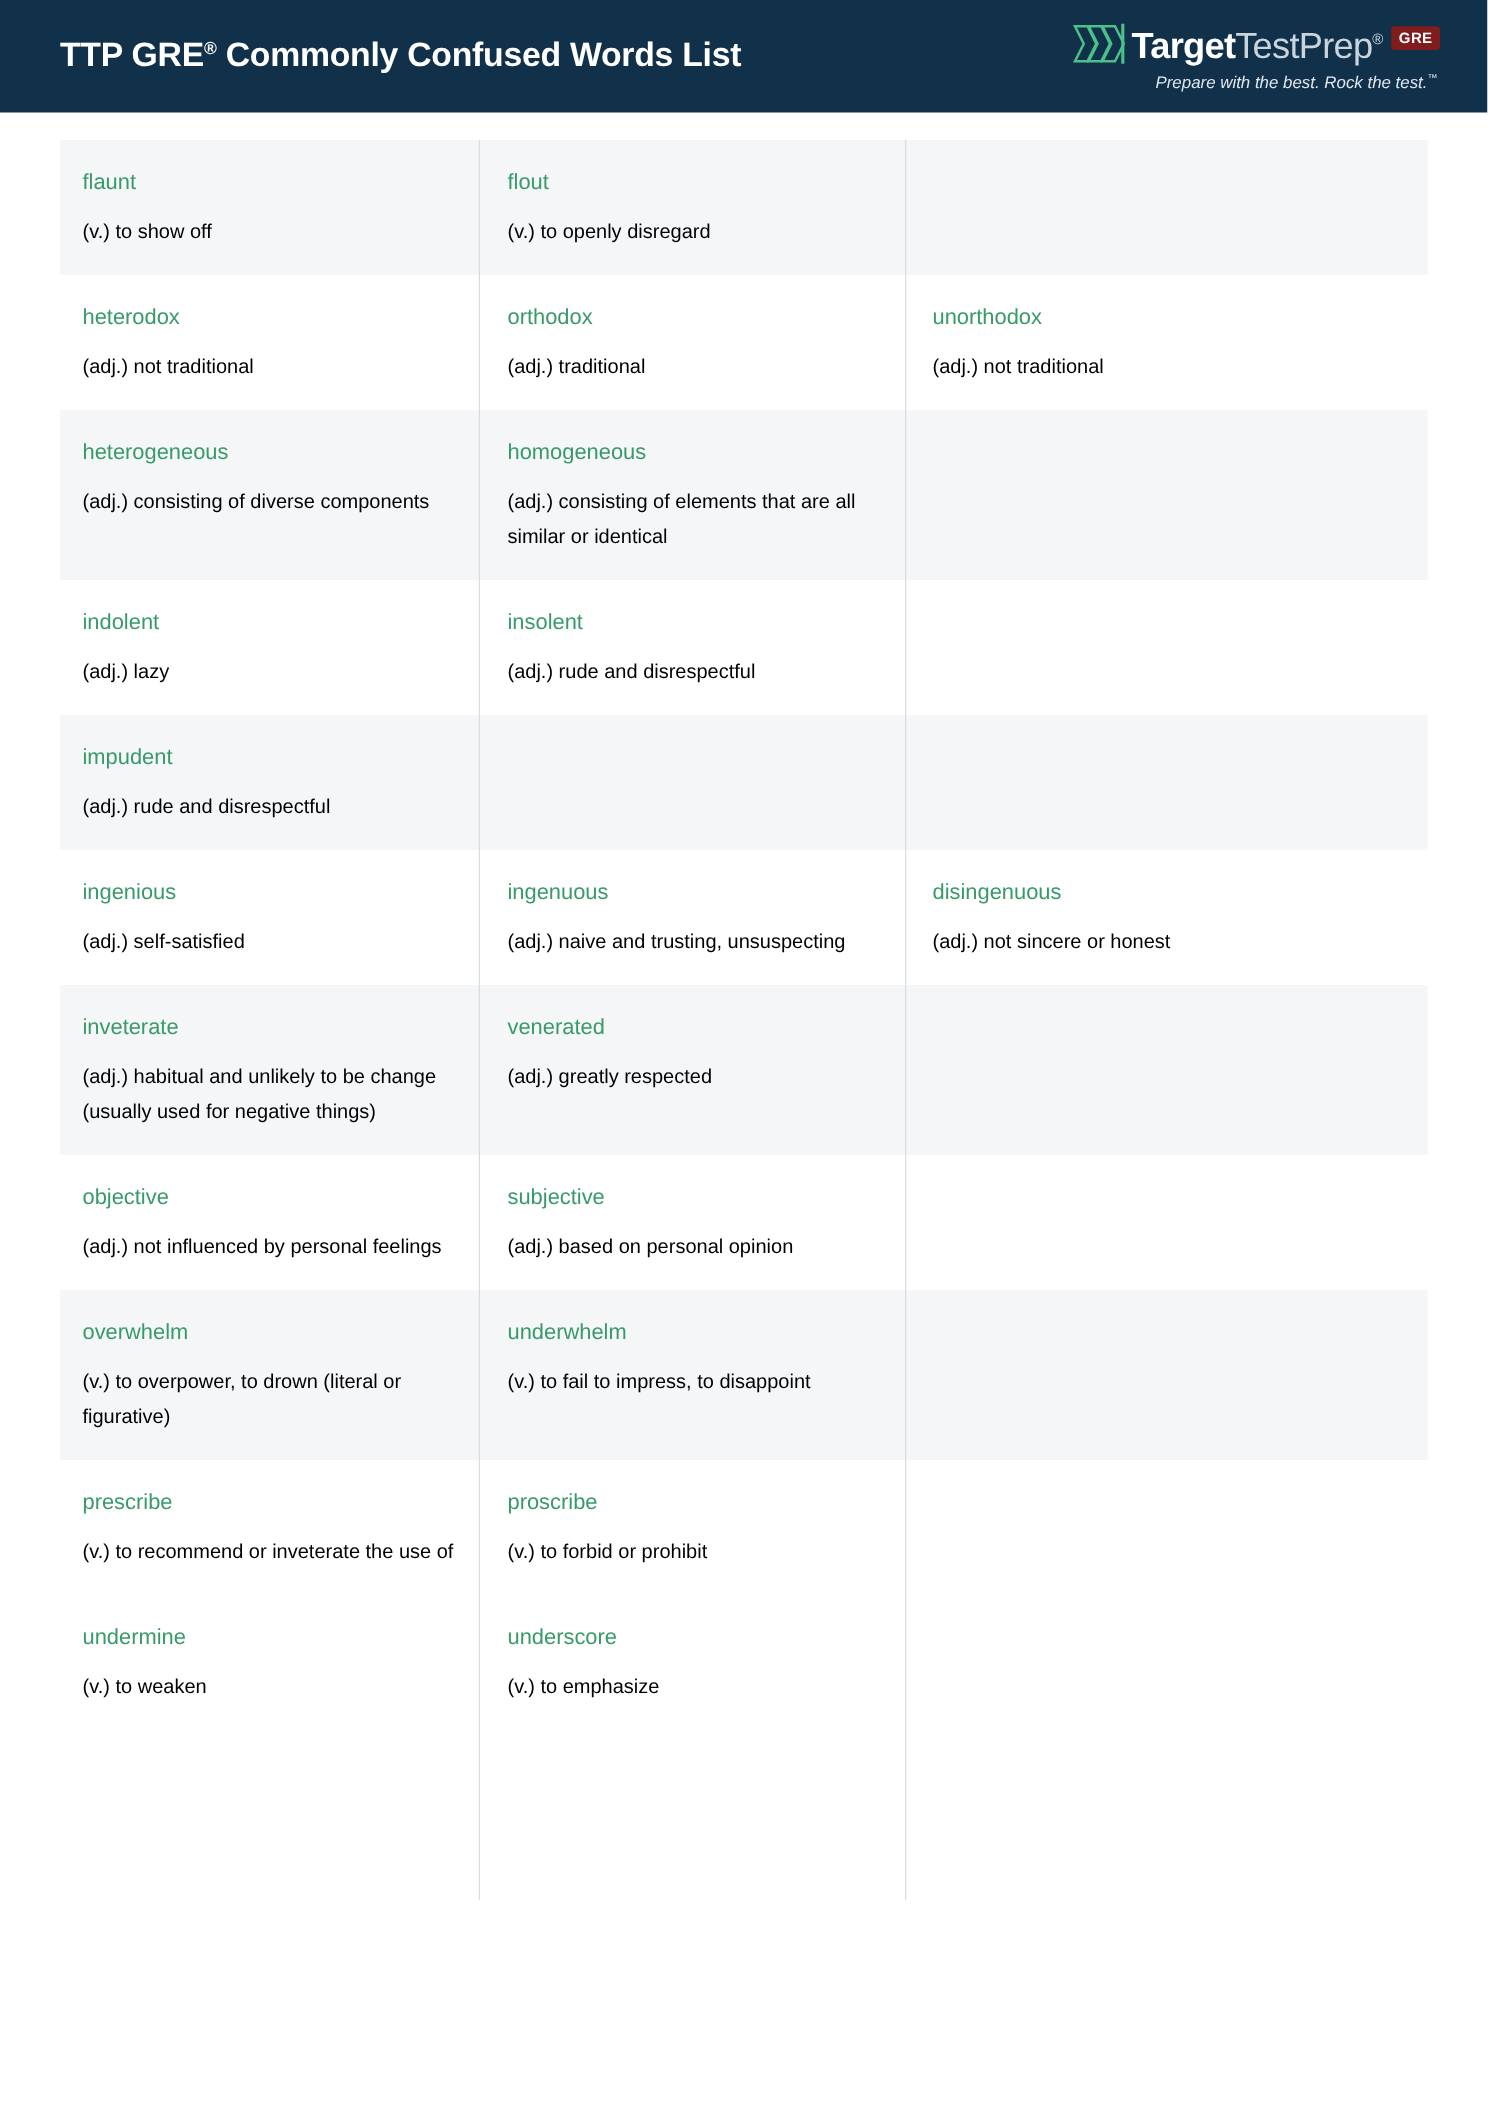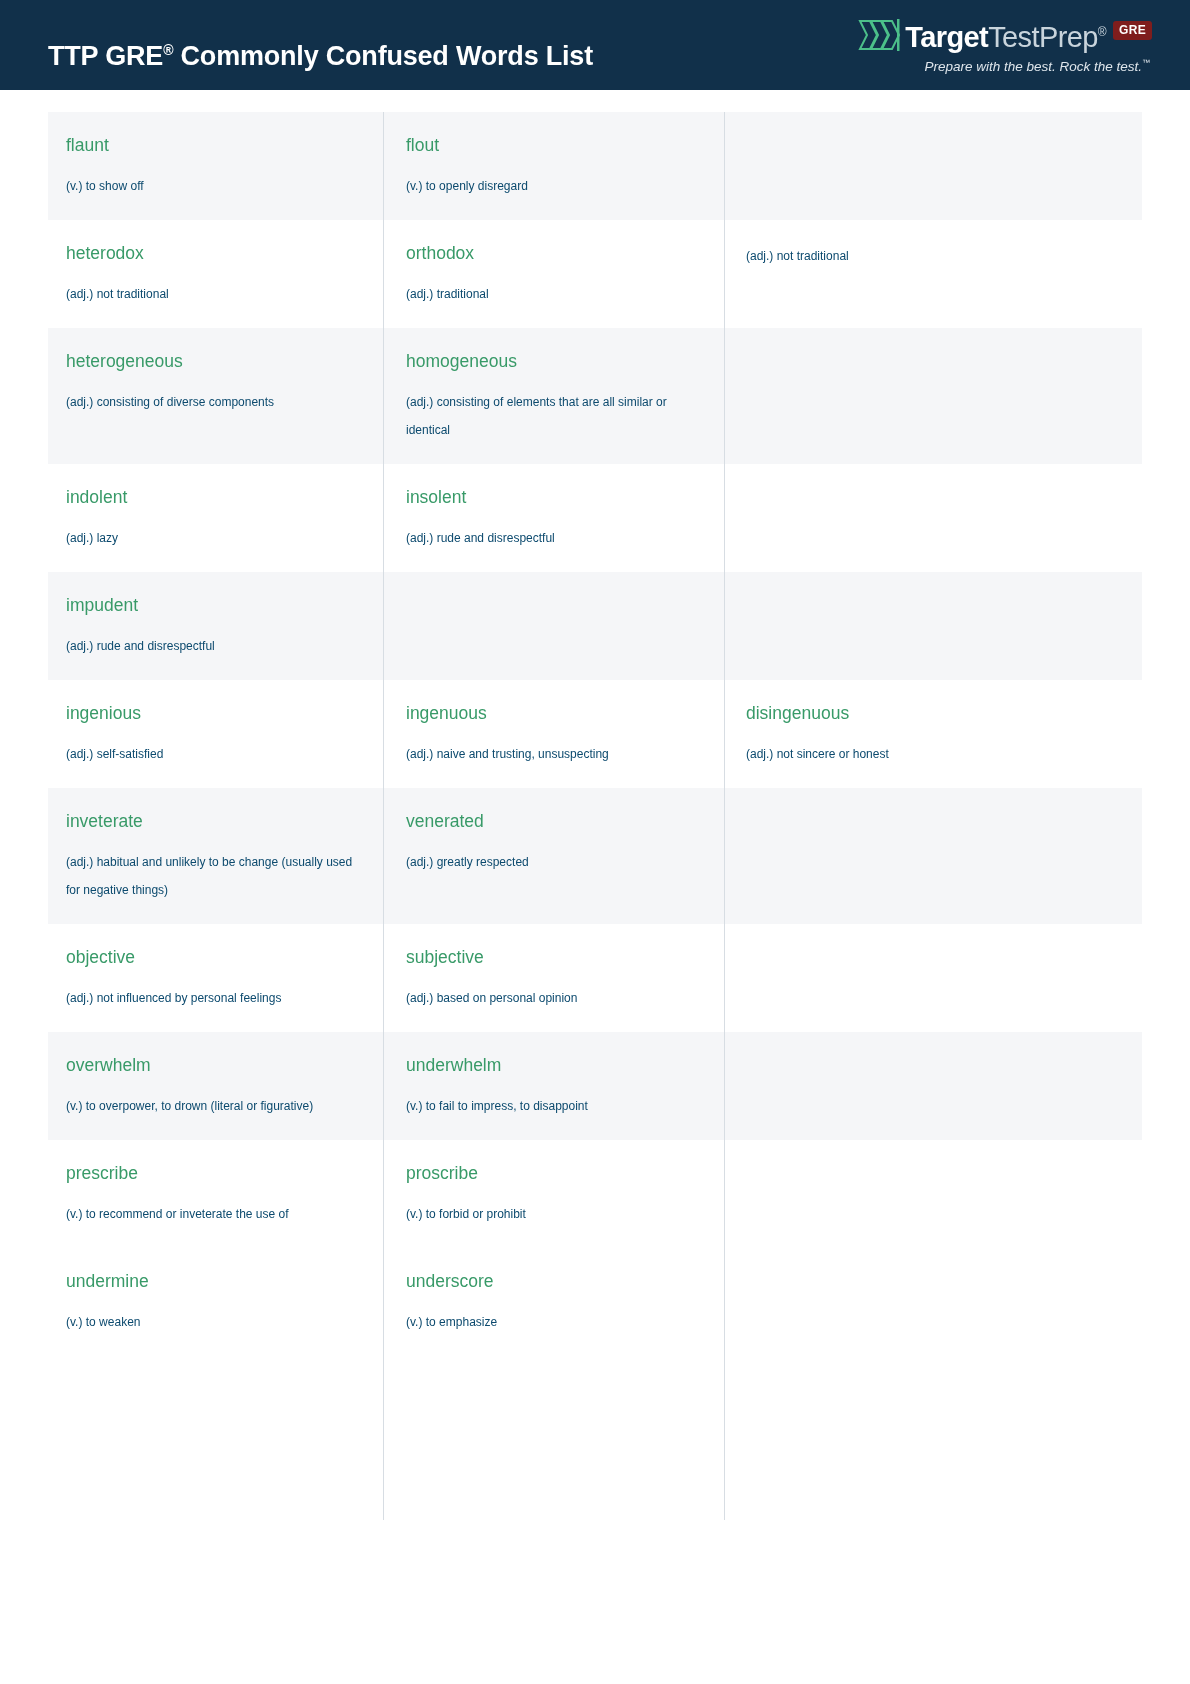--- a/index.html
+++ b/index.html
@@ -15,21 +15,21 @@
     position: relative;
     width: 1190px;
     height: 90px;
     background: #11304a;
     display: flex;
     align-items: center;
   }
   .header-title {
     position: absolute;
     left: 48px;
-    top: 41px;
+    top: 29px;
     color: #ffffff;
     font-size: 27px;
     font-weight: bold;
     letter-spacing: -0.2px;
     white-space: nowrap;
   }
   .header-title sup {
     font-size: 14px;
     vertical-align: super;
     font-weight: bold;
@@ -120,22 +120,22 @@
   .cell.c3 { width: 414px; }
 
   .word {
     color: #389a68;
     font-size: 17.5px;
     line-height: 22px;
     margin-bottom: 16px;
     font-weight: normal;
   }
   .def {
-    color: #0c4a6e;
-    font-size: 12px;
+    color: #000000;
+    font-size: 16px;
     line-height: 28px;
     max-width: 300px;
   }
   .cell.c3 .def { max-width: 320px; }
   .cell.empty { }
 
   
   .vrule {
     position: absolute;
     top: 0;
@@ -188,20 +188,21 @@
       <div class="row plain">
         <div class="cell c1">
           <div class="word">heterodox</div>
           <div class="def">(adj.) not traditional</div>
         </div>
         <div class="cell c2">
           <div class="word">orthodox</div>
           <div class="def">(adj.) traditional</div>
         </div>
         <div class="cell c3">
+          <div class="word">unorthodox</div>
           <div class="def">(adj.) not traditional</div>
         </div>
       </div>
       <div class="row shaded">
         <div class="cell c1">
           <div class="word">heterogeneous</div>
           <div class="def">(adj.) consisting of diverse components</div>
         </div>
         <div class="cell c2">
           <div class="word">homogeneous</div>

